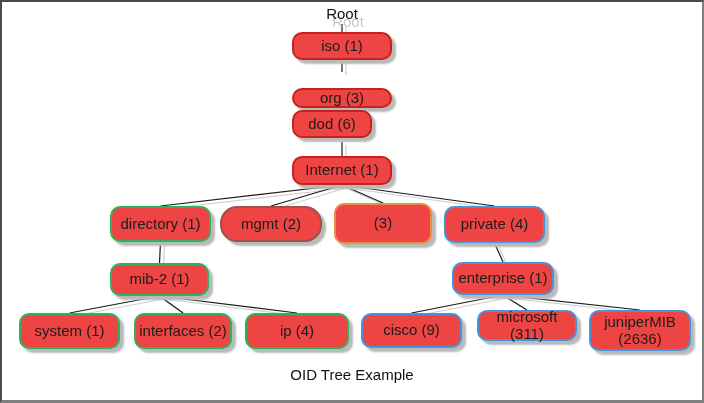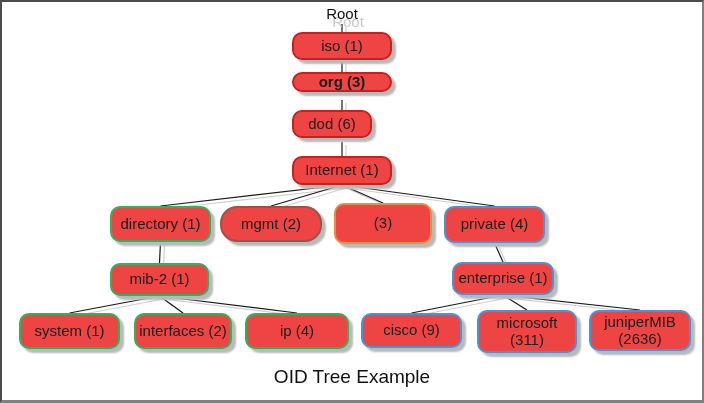--- a/index.html
+++ b/index.html
@@ -34,21 +34,21 @@
     font-size:15px; color:#111;
   }
   .ghost {
     position:absolute;
     font-size:15px; color:#c9c9c9;
     display:flex; align-items:center; justify-content:center;
     pointer-events:none;
   }
   .caption {
     position:absolute; left:0; right:0; top:364px;
-    text-align:center; font-size:19px; color:#111;
+    text-align:center; font-size:15px; color:#111;
   }
 </style>
 </head>
 <body>
 
 <div class="frame">
   <svg id="edge-svg" width="704" height="403">
       <line x1="344" y1="25" x2="344" y2="33" stroke="#cfcfcf" stroke-width="1.2"></line>
       <line x1="340" y1="22" x2="340" y2="30" stroke="#1a1a1a" stroke-width="1.2"></line>
       <line x1="344" y1="61" x2="344" y2="73" stroke="#cfcfcf" stroke-width="1.2"></line>
@@ -83,21 +83,21 @@
       <line x1="501" y1="293" x2="638" y2="308" stroke="#1a1a1a" stroke-width="1.2"></line>
     </svg>
   <div id="nodes">
       <div class="ghost" style="left: 296px; top: 10px; width: 100px; height: 19px;">Root</div>
       <div class="node plain" style="left: 290px; top: 3px; width: 100px; height: 19px;">
         <span>Root</span>
       </div>
       <div class="node" style="left: 290px; top: 30px; width: 100px; height: 28px; border-color: rgb(200, 32, 28);">
         <span>iso (1)</span>
       </div>
-      <div class="node" style="left: 290px; top: 70px; width: 100px; height: 20px; border-color: rgb(200, 32, 28); font-weight: bold;">
+      <div class="node" style="left: 290px; top: 86px; width: 100px; height: 20px; border-color: rgb(200, 32, 28);">
         <span>org (3)</span>
       </div>
       <div class="node" style="left: 290px; top: 108px; width: 80px; height: 28px; border-color: rgb(200, 32, 28);">
         <span>dod (6)</span>
       </div>
       <div class="node" style="left: 290px; top: 154px; width: 100px; height: 29px; border-color: rgb(200, 32, 28);">
         <span>Internet (1)</span>
       </div>
       <div class="node" style="left: 108px; top: 204px; width: 101px; height: 36px; border-color: rgb(47, 179, 90);">
         <span>directory (1)</span>
@@ -122,21 +122,21 @@
       </div>
       <div class="node" style="left: 132px; top: 311px; width: 98px; height: 36px; border-color: rgb(47, 179, 90);">
         <span>interfaces (2)</span>
       </div>
       <div class="node" style="left: 243px; top: 311px; width: 104px; height: 36px; border-color: rgb(47, 179, 90);">
         <span>ip (4)</span>
       </div>
       <div class="node" style="left: 359px; top: 311px; width: 101px; height: 35px; border-color: rgb(68, 149, 220);">
         <span>cisco (9)</span>
       </div>
-      <div class="node" style="left: 475px; top: 308px; width: 100px; height: 43px; border-color: rgb(68, 149, 220);">
+      <div class="node" style="left: 475px; top: 308px; width: 100px; height: 31px; border-color: rgb(68, 149, 220);">
         <span>microsoft</span>
         <span>(311)</span>
       </div>
       <div class="node" style="left: 587px; top: 308px; width: 102px; height: 41px; border-color: rgb(68, 149, 220);">
         <span>juniperMIB</span>
         <span>(2636)</span>
       </div>
     </div>
   <div class="caption">OID Tree Example</div>
 </div>

